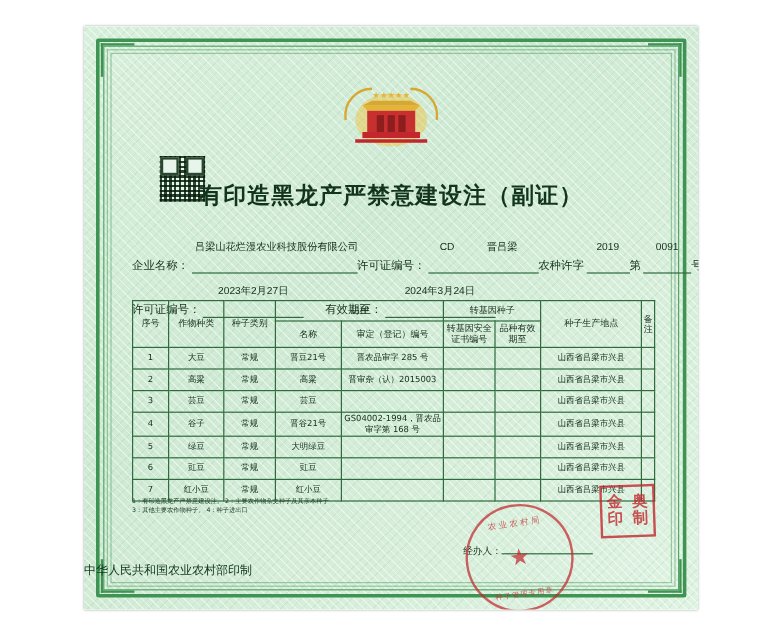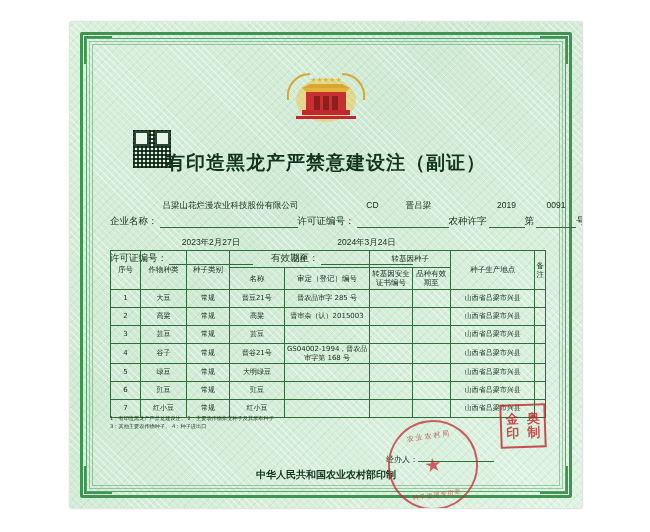--- a/index.html
+++ b/index.html
@@ -223,23 +223,23 @@
     display: inline-block;
     border-bottom: 1px solid #2f6b3c;
     min-width: 76px;
     height: 10px;
     margin-top: 43px;
   }
   .issuer {
     position: absolute;
     left: 0; right: 0;
     bottom: 26px;
-    text-align: center;
+    text-align: left;
     font-size: 10px;
-    font-weight: bold;
+    font-weight: normal;
     color: #12341c;
     z-index: 4;
     font-family: "DejaVu Sans", sans-serif;
   }
 
   
   .stamp-round {
     position: absolute;
     left: 318px;
     top: 398px;

